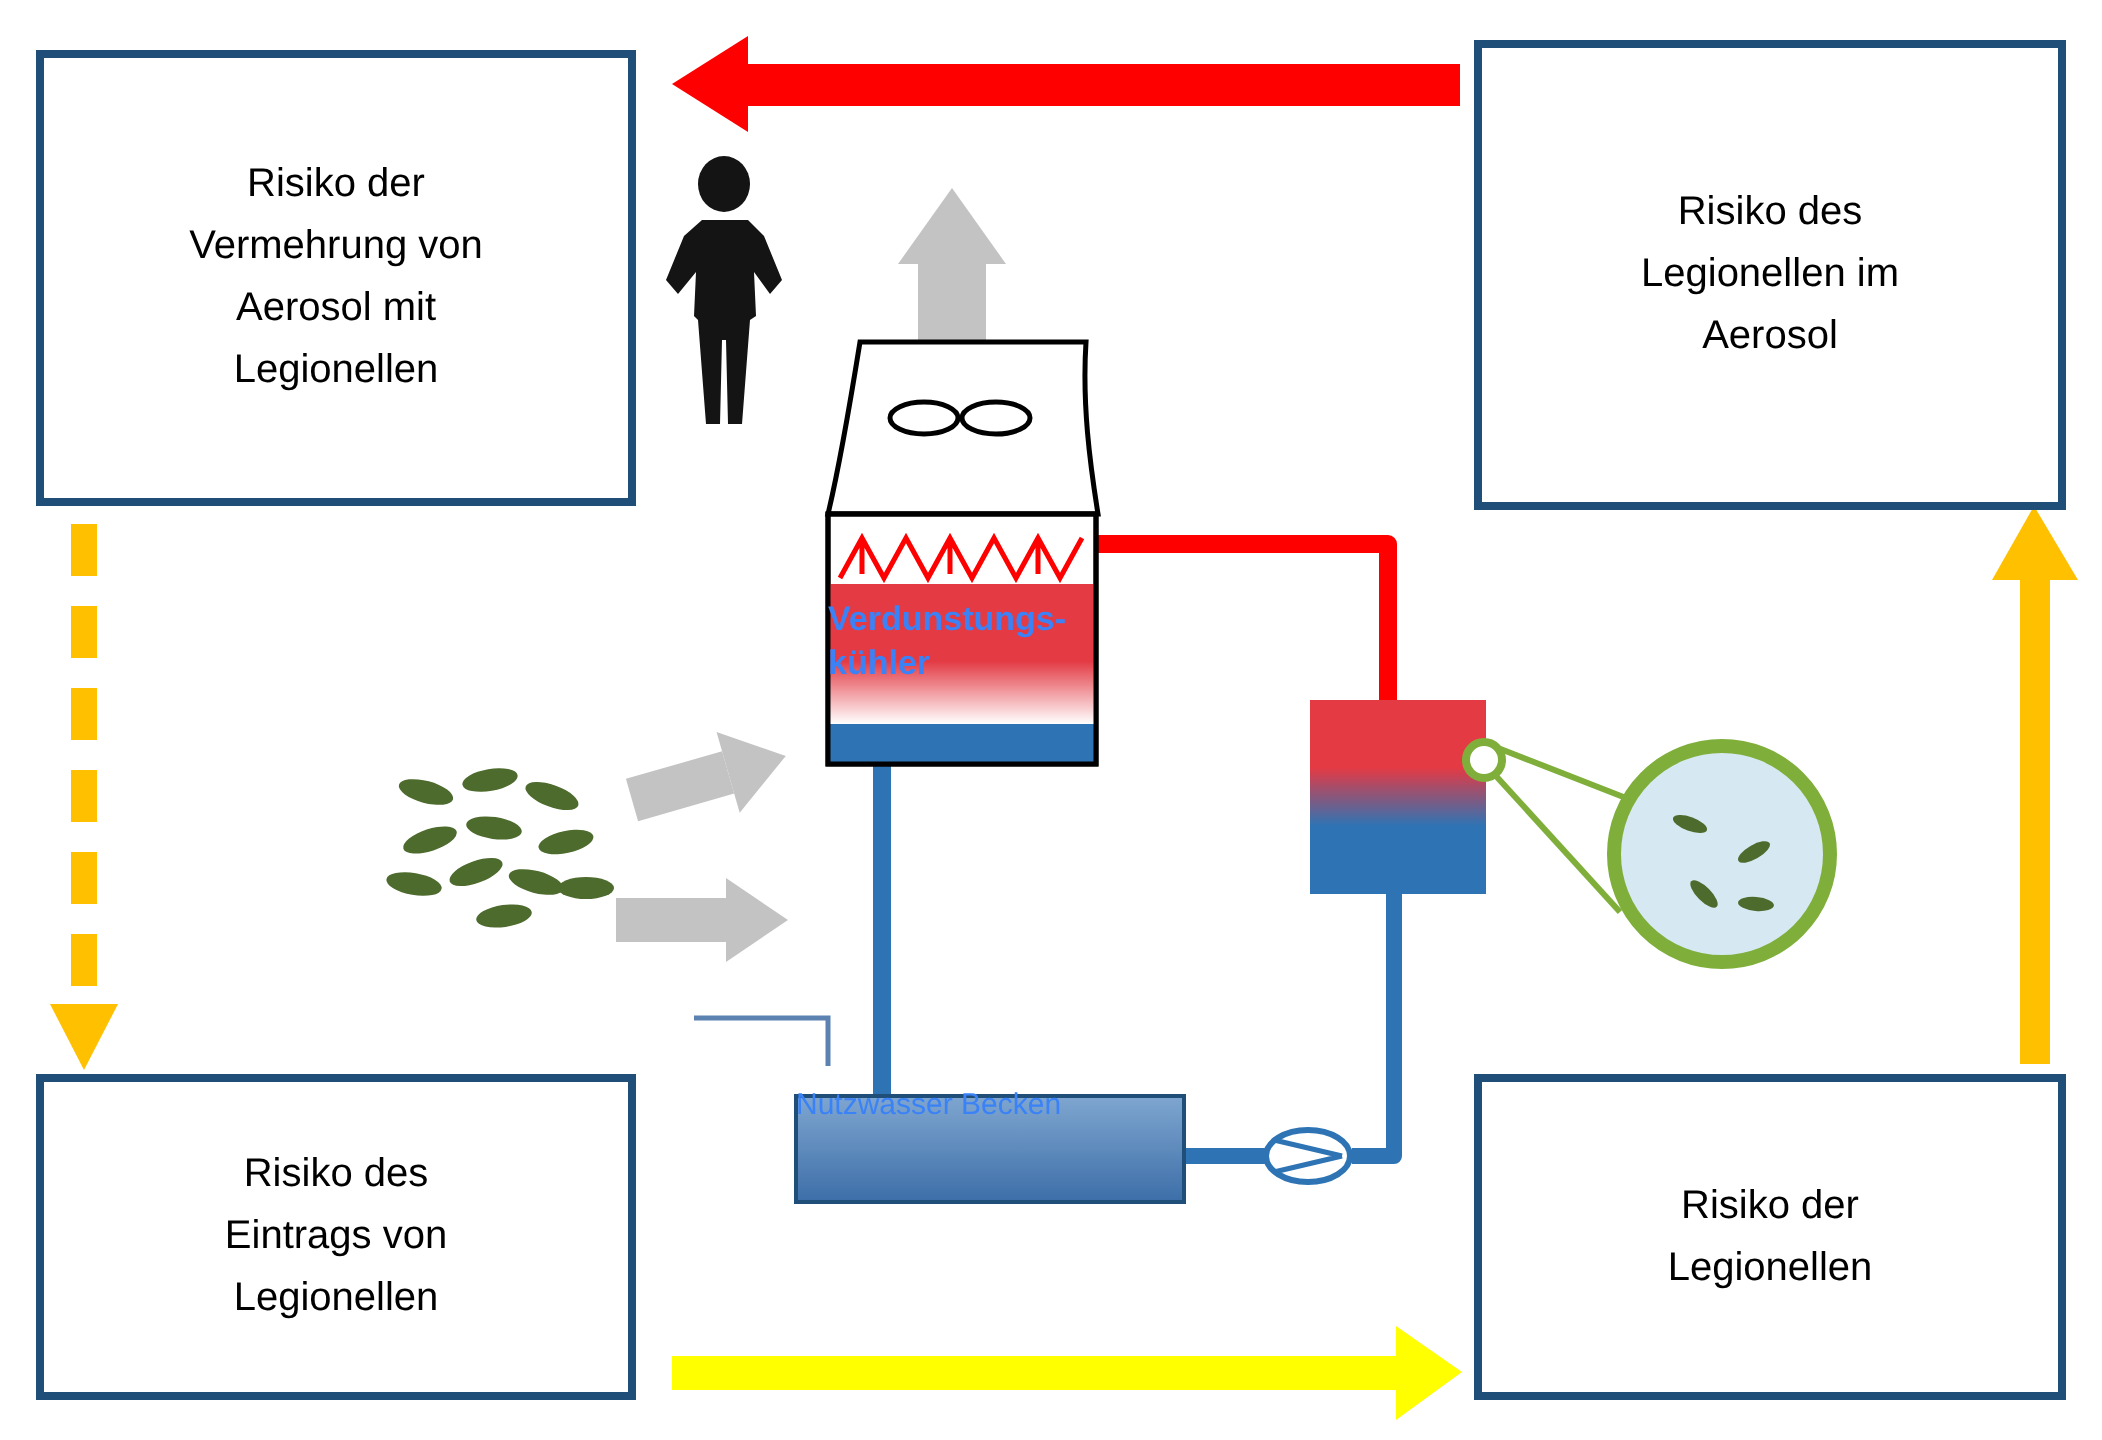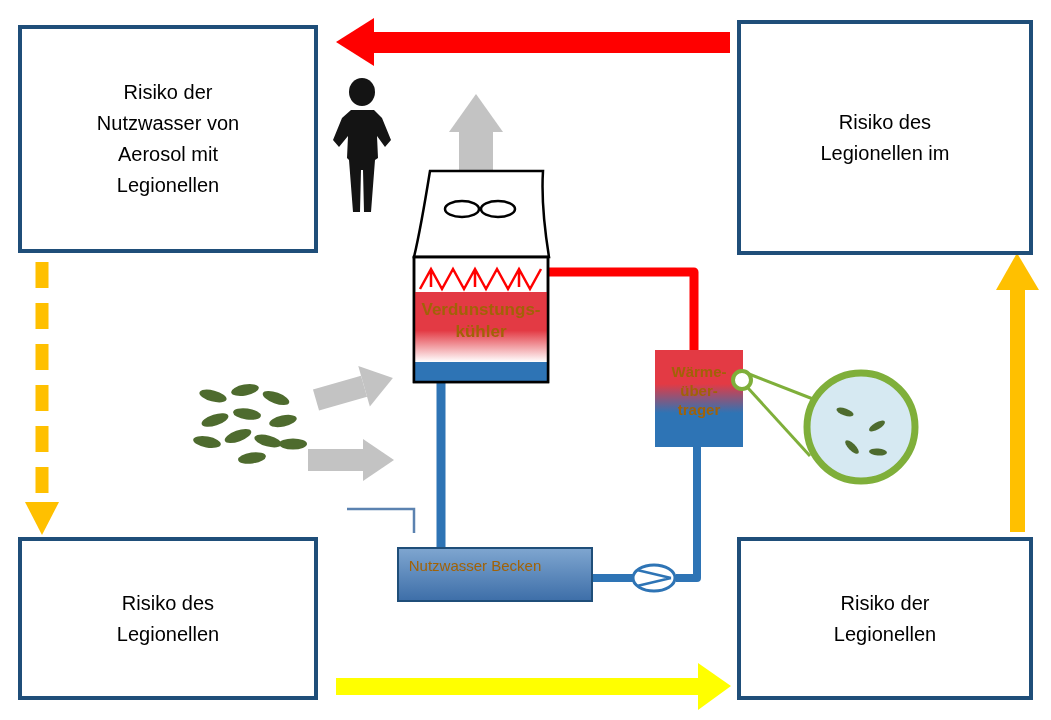--- a/index.html
+++ b/index.html
@@ -12,24 +12,24 @@
     position:absolute;background:#fff;
     border:4px solid var(--box-border,#1F4E79);
     display:flex;flex-direction:column;justify-content:center;align-items:center;
     text-align:center;font-size:20px;color:#000;line-height:1.55;z-index:5;
   }
   .box-tl{left:18px;top:25px;width:300px;height:228px}
   .box-tr{left:737px;top:20px;width:296px;height:235px}
   .box-bl{left:18px;top:537px;width:300px;height:163px}
   .box-br{left:737px;top:537px;width:296px;height:163px}
 
-  .equip-label{position:absolute;color:#a16207;text-align:center;z-index:4}
+  .equip-label{position:absolute;color:#3b82f6;text-align:left;z-index:4}
   .cooler-label{left:414px;top:299px;width:134px;font-size:17px;line-height:22px;font-weight:600}
   .hx-label{left:655px;top:362px;width:88px;font-size:15px;line-height:19px;font-weight:700}
-  .basin-label{left:398px;top:557px;width:154px;font-size:15px;font-weight:400}
+  .basin-label{left:398px;top:544px;width:154px;font-size:15px;font-weight:400}
 
   
   .f-red{fill:var(--red-arrow,#FF0000)}
   .s-red{stroke:var(--red-arrow,#FF0000)}
   .f-gray{fill:var(--gray-arrow,#C3C3C3)}
   .f-yellow{fill:var(--yellow-arrow,#FFFF00)}
   .f-amber{fill:var(--amber-arrow,#FFC000)}
   .s-amber{stroke:var(--amber-arrow,#FFC000)}
   .s-blue{stroke:var(--pipe-blue,#2E74B5)}
   .f-blueband{fill:var(--pipe-blue,#2E74B5)}
@@ -154,46 +154,43 @@
         <ellipse cx="845" cy="412" rx="9" ry="3.5" transform="rotate(20 845 412)"></ellipse>
         <ellipse cx="877" cy="426" rx="9" ry="3.5" transform="rotate(-30 877 426)"></ellipse>
         <ellipse cx="852" cy="447" rx="9" ry="3.5" transform="rotate(45 852 447)"></ellipse>
         <ellipse cx="878" cy="452" rx="9" ry="3.5" transform="rotate(5 878 452)"></ellipse>
       </g>
     </g>
   </svg>
 
   <div class="risk-box box-tl">
     <div>Risiko der</div>
-    <div>Nutzwasser von</div>
+    <div>Vermehrung von</div>
     <div>Aerosol mit</div>
     <div>Legionellen</div>
   </div>
 
   <div class="risk-box box-tr">
     <div>Risiko des</div>
     <div>Legionellen im</div>
+    <div>Aerosol</div>
   </div>
 
   <div class="risk-box box-bl">
     <div>Risiko des</div>
+    <div>Eintrags von</div>
     <div>Legionellen</div>
   </div>
 
   <div class="risk-box box-br">
     <div>Risiko der</div>
     <div>Legionellen</div>
   </div>
 
   <div class="equip-label cooler-label">
     <div>Verdunstungs-</div>
     <div>kühler</div>
   </div>
 
-  <div class="equip-label hx-label">
-    <div>Wärme-</div>
-    <div>über-</div>
-    <div>trager</div>
-  </div>
 
   <div class="equip-label basin-label">Nutzwasser Becken</div>
 
 </div>
 
 </body></html>

